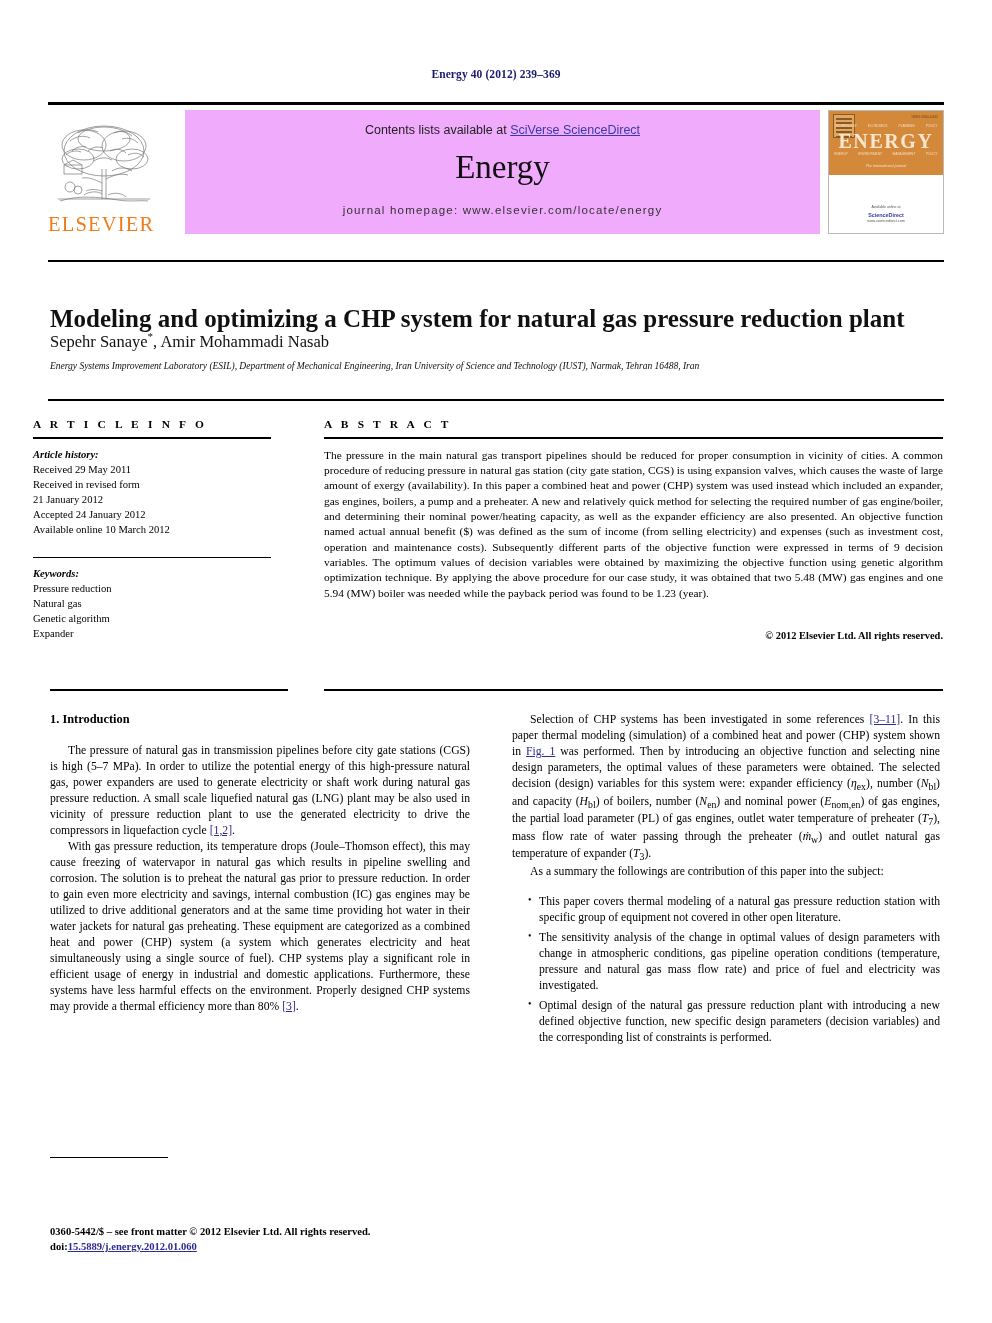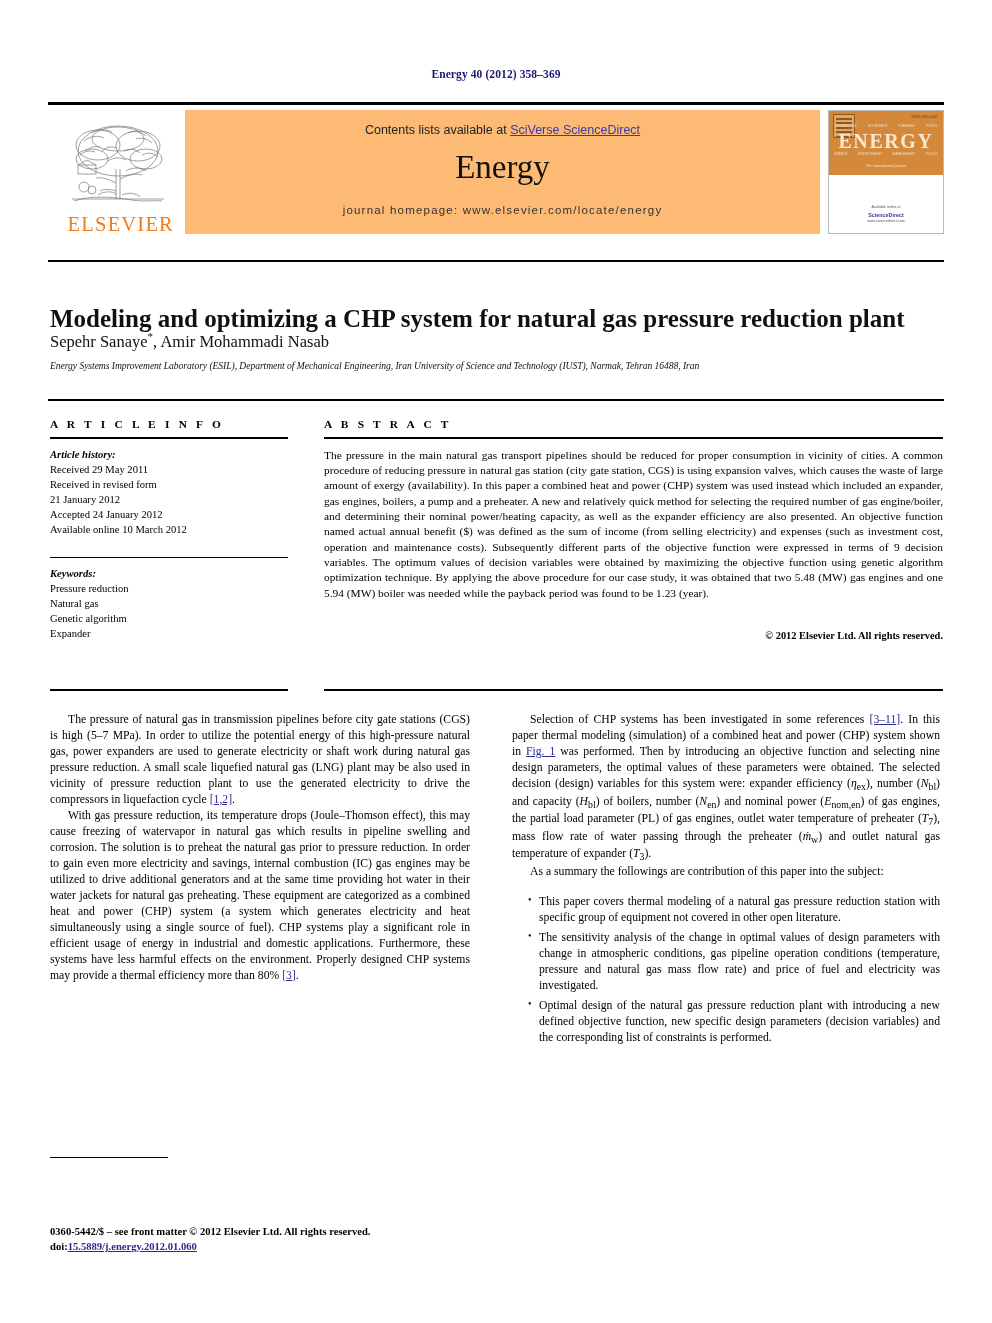--- a/index.html
+++ b/index.html
@@ -54,21 +54,21 @@
     background: #000;
   }
   .elsevier-block {
     position: absolute;
     top: 8px;
     left: 0;
     width: 126px;
     height: 124px;
     display: flex;
     flex-direction: column;
-    align-items: flex-end;
+    align-items: flex-start;
     justify-content: flex-end;
   }
   .elsevier-tree {
     width: 112px;
     height: 92px;
     display: block;
   }
   .elsevier-word {
     font-family: "Liberation Serif", serif;
     font-size: 20.5px;
@@ -77,21 +77,21 @@
     line-height: 1;
     margin-top: 1px;
   }
 
   .banner {
     position: absolute;
     top: 8px;
     left: 137px;
     width: 635px;
     height: 124px;
-    background: #fdba74;
+    background: #f0abfc;
     display: flex;
     flex-direction: column;
     align-items: center;
     justify-content: flex-start;
   }
   .banner-contents {
     margin-top: 13px;
     font-family: "Liberation Sans", sans-serif;
     font-size: 12.5px;
     color: #222;
@@ -266,21 +266,21 @@
     position: absolute;
     top: 399px;
     left: 48px;
     width: 896px;
     height: 1.6px;
     background: #000;
   }
   .col-info {
     position: absolute;
     top: 418px;
-    left: 50px;
+    left: 33px;
     width: 238px;
   }
   .col-abstract {
     position: absolute;
     top: 418px;
     left: 324px;
     width: 619px;
   }
   .sec-head {
     font-family: "Liberation Serif", serif;
@@ -423,21 +423,21 @@
     font-weight: bold;
     line-height: 1.45;
   }
   .doi-link { color: #2b2b8f; }
 </style>
 </head>
 <body>
 
 <div class="page">
 
-  <div class="running-head">Energy 40 (2012) 358–369</div>
+  <div class="running-head">Energy 40 (2012) 239–369</div>
 
   <div class="masthead">
     <div class="masthead-rule-top"></div>
 
     <div class="elsevier-block">
       <svg class="elsevier-tree" viewBox="0 0 112 92">
         <g fill="none" stroke="#777" stroke-width="0.7">
           <ellipse cx="56" cy="30" rx="40" ry="25"></ellipse>
           <ellipse cx="36" cy="24" rx="22" ry="15"></ellipse>
           <ellipse cx="76" cy="25" rx="22" ry="15"></ellipse>
@@ -551,20 +551,21 @@
     <div class="sec-head">A B S T R A C T</div>
     <div class="sec-rule"></div>
     <div class="abstract-body">The pressure in the main natural gas transport pipelines should be reduced for proper consumption in vicinity of cities. A common procedure of reducing pressure in natural gas station (city gate station, CGS) is using expansion valves, which causes the waste of large amount of exergy (availability). In this paper a combined heat and power (CHP) system was used instead which included an expander, gas engines, boilers, a pump and a preheater. A new and relatively quick method for selecting the required number of gas engine/boiler, and determining their nominal power/heating capacity, as well as the expander efficiency are also presented. An objective function named actual annual benefit ($) was defined as the sum of income (from selling electricity) and expenses (such as investment cost, operation and maintenance costs). Subsequently different parts of the objective function were expressed in terms of 9 decision variables. The optimum values of decision variables were obtained by maximizing the objective function using genetic algorithm optimization technique. By applying the above procedure for our case study, it was obtained that two 5.48 (MW) gas engines and one 5.94 (MW) boiler was needed while the payback period was found to be 1.23 (year).</div>
     <div class="copyright">© 2012 Elsevier Ltd. All rights reserved.</div>
   </div>
 
   <div class="info-rule-bottom"></div>
   <div class="abs-rule-bottom"></div>
 
   <div class="body-left">
+    <div class="sec-title">1. Introduction</div>
     <p class="para"><span>The pressure of natural gas in transmission pipelines before city gate stations (CGS) is high (5–7 MPa). In order to utilize the potential energy of this high-pressure natural gas, power expanders are used to generate electricity or shaft work during natural gas pressure reduction. A small scale liquefied natural gas (LNG) plant may be also used in vicinity of pressure reduction plant to use the generated electricity to drive the compressors in liquefaction cycle </span><a class="ref" href="#">[1,2]</a><span>.</span></p>
     <p class="para"><span>With gas pressure reduction, its temperature drops (Joule–Thomson effect), this may cause freezing of watervapor in natural gas which results in pipeline swelling and corrosion. The solution is to preheat the natural gas prior to pressure reduction. In order to gain even more electricity and savings, internal combustion (IC) gas engines may be utilized to drive additional generators and at the same time providing hot water in their water jackets for natural gas preheating. These equipment are categorized as a combined heat and power (CHP) system (a system which generates electricity and heat simultaneously using a single source of fuel). CHP systems play a significant role in efficient usage of energy in industrial and domestic applications. Furthermore, these systems have less harmful effects on the environment. Properly designed CHP systems may provide a thermal efficiency more than 80% </span><a class="ref" href="#">[3]</a><span>.</span></p>
   </div>
 
   <div class="body-right">
     <p class="para"><span>Selection of CHP systems has been investigated in some references </span><a class="ref" href="#">[3–11]</a><span>. In this paper thermal modeling (simulation) of a combined heat and power (CHP) system shown in </span><a class="ref" href="#">Fig. 1</a><span> was performed. Then by introducing an objective function and selecting nine design parameters, the optimal values of these parameters were obtained. The selected decision (design) variables for this system were: expander efficiency (</span><i>η</i><sub>ex</sub><span>), number (</span><i>N</i><sub>bl</sub><span>) and capacity (</span><i>H</i><sub>bl</sub><span>) of boilers, number (</span><i>N</i><sub>en</sub><span>) and nominal power (</span><i>E</i><sub>nom,en</sub><span>) of gas engines, the partial load parameter (PL) of gas engines, outlet water temperature of preheater (</span><i>T</i><sub>7</sub><span>), mass flow rate of water passing through the preheater (</span><i>ṁ</i><sub>w</sub><span>) and outlet natural gas temperature of expander (</span><i>T</i><sub>3</sub><span>).</span></p>
     <p class="para">As a summary the followings are contribution of this paper into the subject:</p>
     <ul class="bullets">
       <li>This paper covers thermal modeling of a natural gas pressure reduction station with specific group of equipment not covered in other open literature.</li>
       <li>The sensitivity analysis of the change in optimal values of design parameters with change in atmospheric conditions, gas pipeline operation conditions (temperature, pressure and natural gas mass flow rate) and price of fuel and electricity was investigated.</li>

